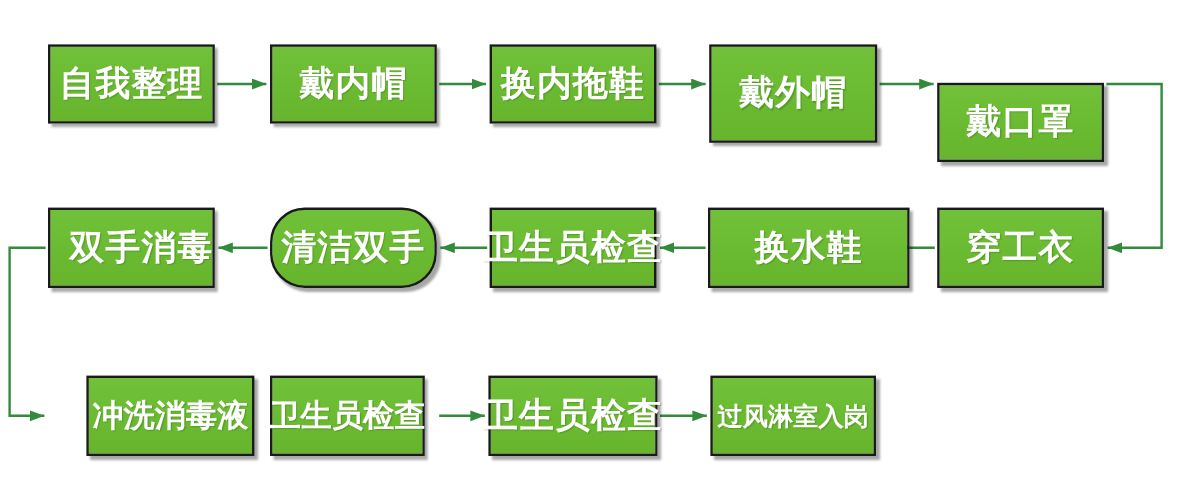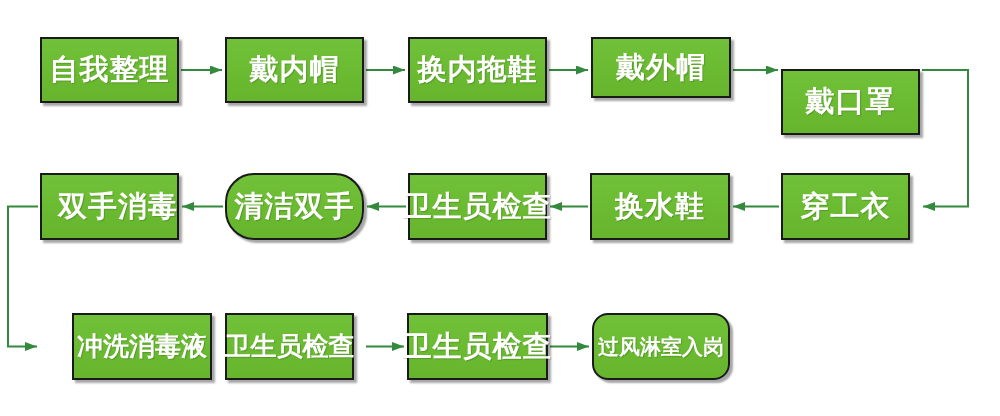--- a/index.html
+++ b/index.html
@@ -75,47 +75,47 @@
   <div id="nodes">
       <div class="flow-node fs-lg" style="left: 40px; top: 37px; width: 139px; height: 66px;">
         <span>自我整理</span>
       </div>
       <div class="flow-node fs-lg" style="left: 225px; top: 37px; width: 139px; height: 66px;">
         <span>戴内帽</span>
       </div>
       <div class="flow-node fs-lg" style="left: 408px; top: 37px; width: 139px; height: 66px;">
         <span>换内拖鞋</span>
       </div>
-      <div class="flow-node fs-lg" style="left: 591px; top: 37px; width: 140px; height: 61px;">
+      <div class="flow-node fs-lg" style="left: 591px; top: 37px; width: 140px; height: 82px;">
         <span>戴外帽</span>
       </div>
       <div class="flow-node fs-lg" style="left: 781px; top: 37px; width: 139px; height: 66px; margin-top: 32px;">
         <span>戴口罩</span>
       </div>
       <div class="flow-node fs-lg" style="left: 40px; top: 173px; width: 139px; height: 67px; padding-left: 17px;">
         <span>双手消毒</span>
       </div>
       <div class="flow-node fs-lg" style="left: 225px; top: 173px; width: 139px; height: 67px; border-radius: 29px;">
         <span>清洁双手</span>
       </div>
       <div class="flow-node fs-lg" style="left: 408px; top: 173px; width: 139px; height: 67px;">
         <span>卫生员检查</span>
       </div>
-      <div class="flow-node fs-lg" style="left: 590px; top: 173px; width: 140px; height: 67px;">
+      <div class="flow-node fs-lg" style="left: 590px; top: 173px; width: 168px; height: 67px;">
         <span>换水鞋</span>
       </div>
-      <div class="flow-node fs-lg" style="left: 781px; top: 173px; width: 129px; height: 67px;">
+      <div class="flow-node fs-lg" style="left: 781px; top: 173px; width: 139px; height: 67px;">
         <span>穿工衣</span>
       </div>
       <div class="flow-node fs-md" style="left: 40px; top: 313px; width: 140px; height: 67px; margin-left: 32px;">
         <span>冲洗消毒液</span>
       </div>
       <div class="flow-node fs-md" style="left: 225px; top: 313px; width: 129px; height: 67px;">
         <span>卫生员检查</span>
       </div>
       <div class="flow-node fs-lg" style="left: 407px; top: 313px; width: 141px; height: 67px;">
         <span>卫生员检查</span>
       </div>
-      <div class="flow-node fs-sm" style="left: 592px; top: 313px; width: 138px; height: 67px; border-radius: 16px;">
+      <div class="flow-node fs-sm" style="left: 592px; top: 313px; width: 138px; height: 67px;">
         <span>过风淋室入岗</span>
       </div>
     </div>
 </div>
 
 </body></html>

